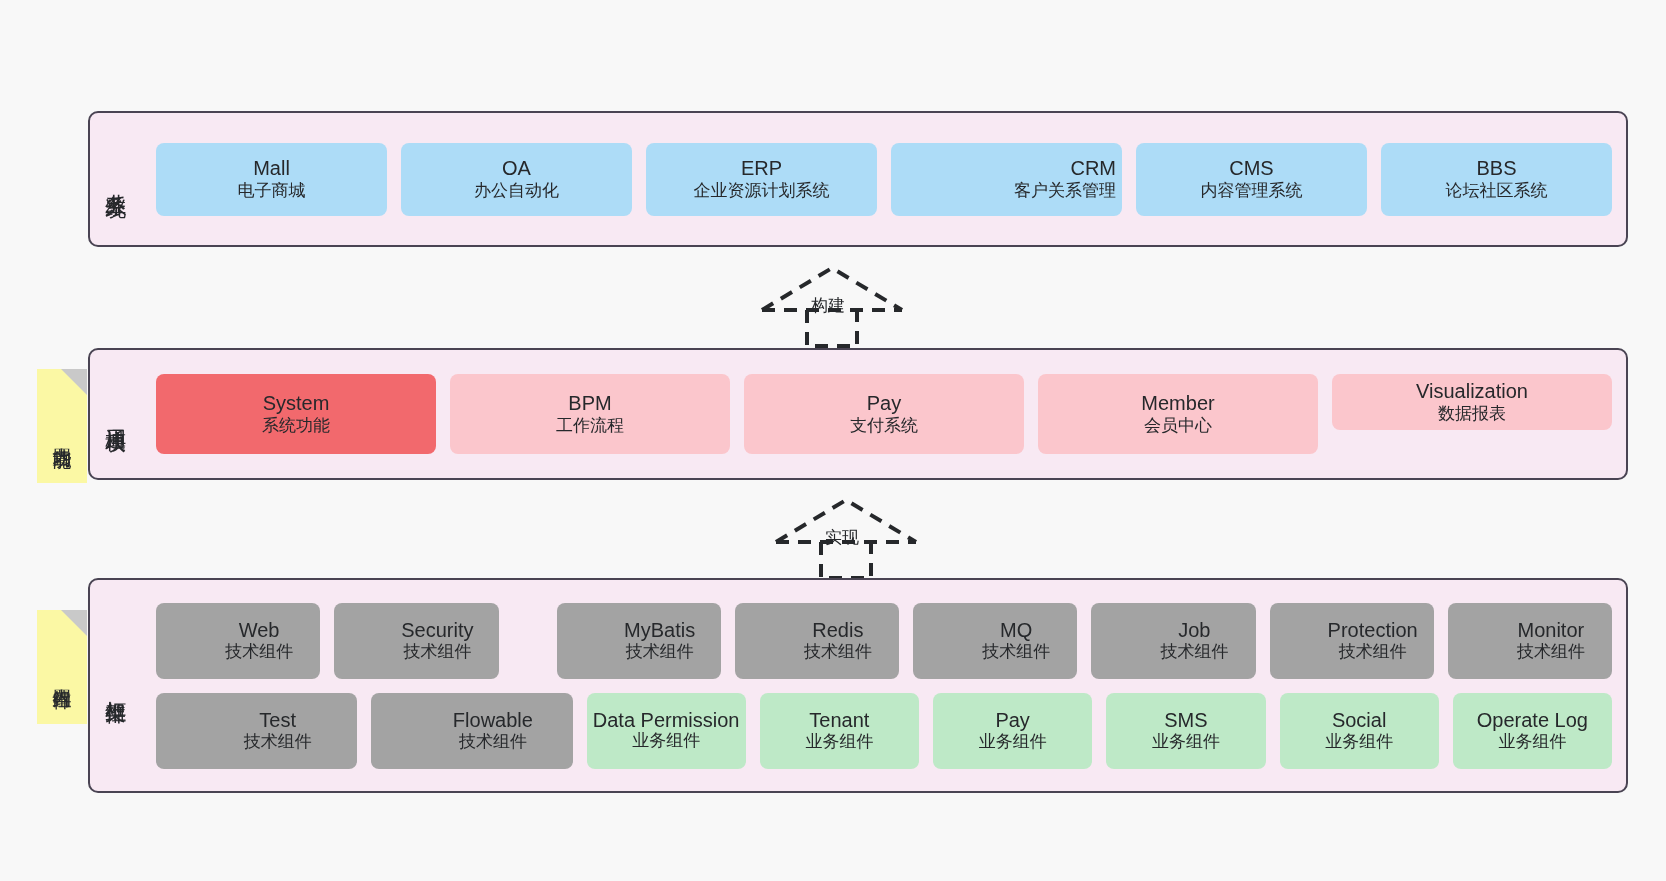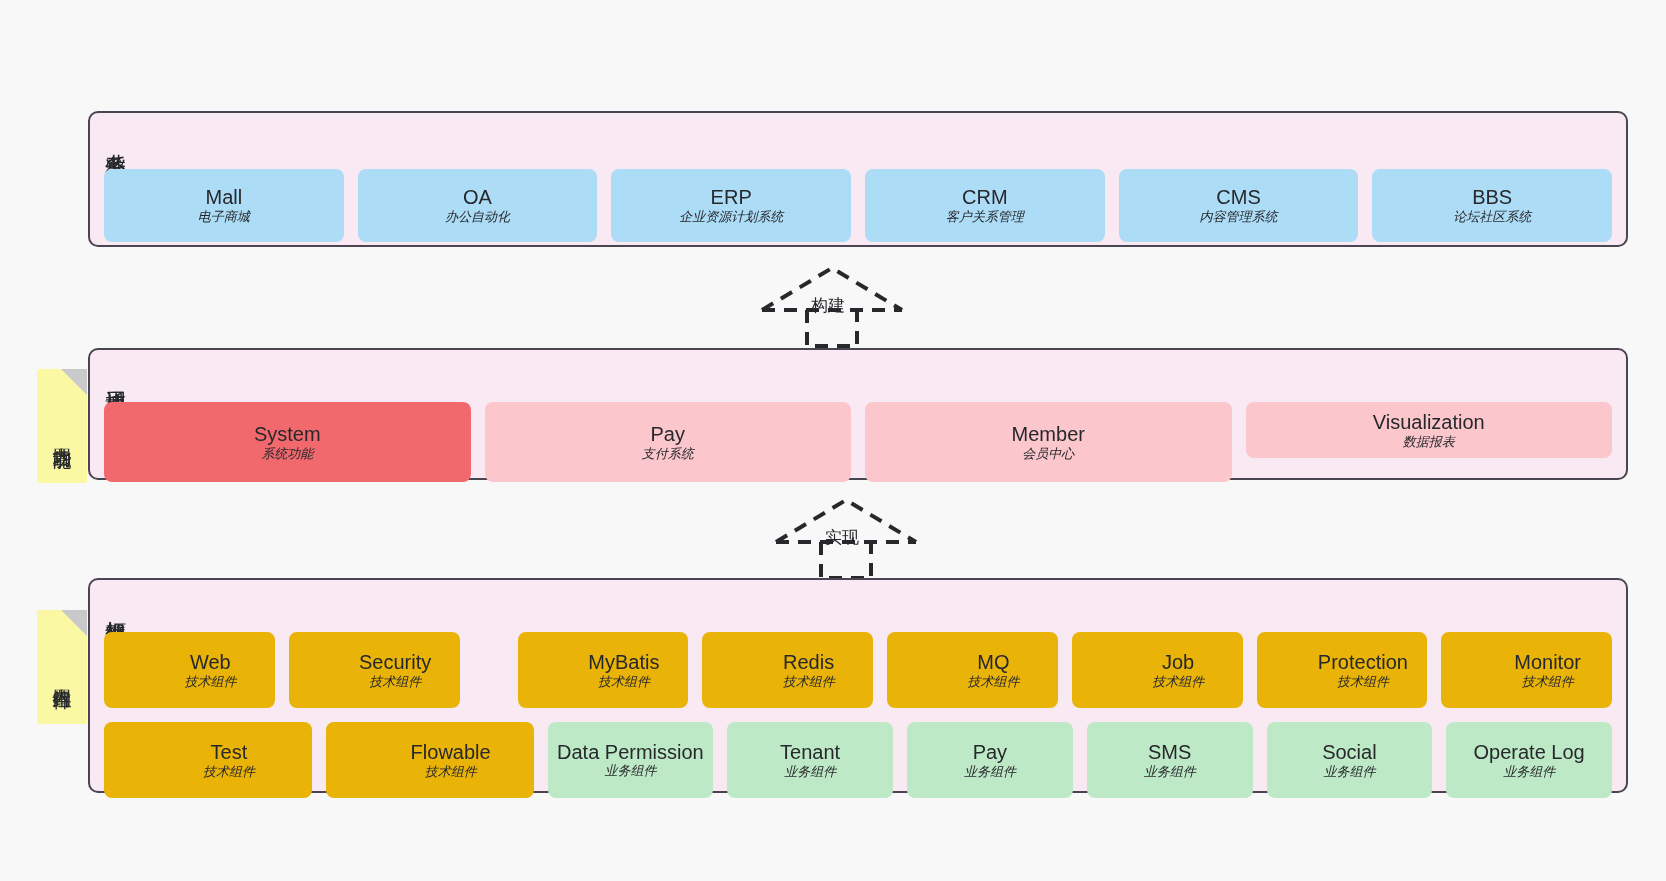--- a/index.html
+++ b/index.html
@@ -12,21 +12,20 @@
   #stage { position: relative; width: 1666px; height: 881px; }
 
   
   .layer {
     position: absolute;
     background: #f8e9f3;
     border: 2.2px solid #4a4453;
     border-radius: 10px;
     display: flex;
     align-items: stretch;
-    flex-direction: column;
   }
   .layer-label {
     width: 52px;
     flex: 0 0 52px;
     display: flex;
     align-items: center;
     justify-content: center;
     font-size: 21px;
     color: #26282b;
     letter-spacing: 1px;
@@ -54,27 +53,27 @@
     display: flex;
     flex-direction: column;
     align-items: center;
     justify-content: center;
     text-align: center;
     line-height: 1.22;
     color: #26282b;
     padding: 4px 6px;
   }
   .cell .t1 { font-size: 20px; }
-  .cell .t2 { font-size: 13px; font-style: italic; }
+  .cell .t2 { font-size: 17px; }
 
   
   .c-blue       { background: #addcf7; }
   .c-red        { background: #f2696d; }
   .c-pink       { background: #fbc6cc; }
-  .c-green      { background: #eab308; padding-left: 48px; }
+  .c-green      { background: #a3a3a3; padding-left: 48px; }
   .c-lightgreen { background: #bee9c7; }
 
   
   .sticky {
     position: absolute;
     background: #fbf8a4;
     display: flex;
     align-items: center;
     justify-content: center;
     font-size: 19px;
@@ -118,21 +117,21 @@
           <span class="t2">电子商城</span>
         </div>
         <div class="cell c-blue" style="height:73px;">
           <span class="t1">OA</span>
           <span class="t2">办公自动化</span>
         </div>
         <div class="cell c-blue" style="height:73px;">
           <span class="t1">ERP</span>
           <span class="t2">企业资源计划系统</span>
         </div>
-        <div class="cell c-blue" style="height:73px;">
+        <div class="cell c-blue" style="height:73px;align-items:flex-end;">
           <span class="t1">CRM</span>
           <span class="t2">客户关系管理</span>
         </div>
         <div class="cell c-blue" style="height:73px;">
           <span class="t1">CMS</span>
           <span class="t2">内容管理系统</span>
         </div>
         <div class="cell c-blue" style="height:73px;">
           <span class="t1">BBS</span>
           <span class="t2">论坛社区系统</span>
@@ -152,20 +151,24 @@
 
   <div class="layer" id="layer-1" style="left:88px; top:348px; width:1540px; height:132px;">
     <div class="layer-label">通用模块</div>
     <div class="layer-body">
       <div class="row">
         <div class="cell c-red" style="height:80px;">
           <span class="t1">System</span>
           <span class="t2">系统功能</span>
         </div>
         <div class="cell c-pink" style="height:80px;">
+          <span class="t1">BPM</span>
+          <span class="t2">工作流程</span>
+        </div>
+        <div class="cell c-pink" style="height:80px;">
           <span class="t1">Pay</span>
           <span class="t2">支付系统</span>
         </div>
         <div class="cell c-pink" style="height:80px;">
           <span class="t1">Member</span>
           <span class="t2">会员中心</span>
         </div>
         <div class="cell c-pink" style="height:56px;">
           <span class="t1">Visualization</span>
           <span class="t2">数据报表</span>

